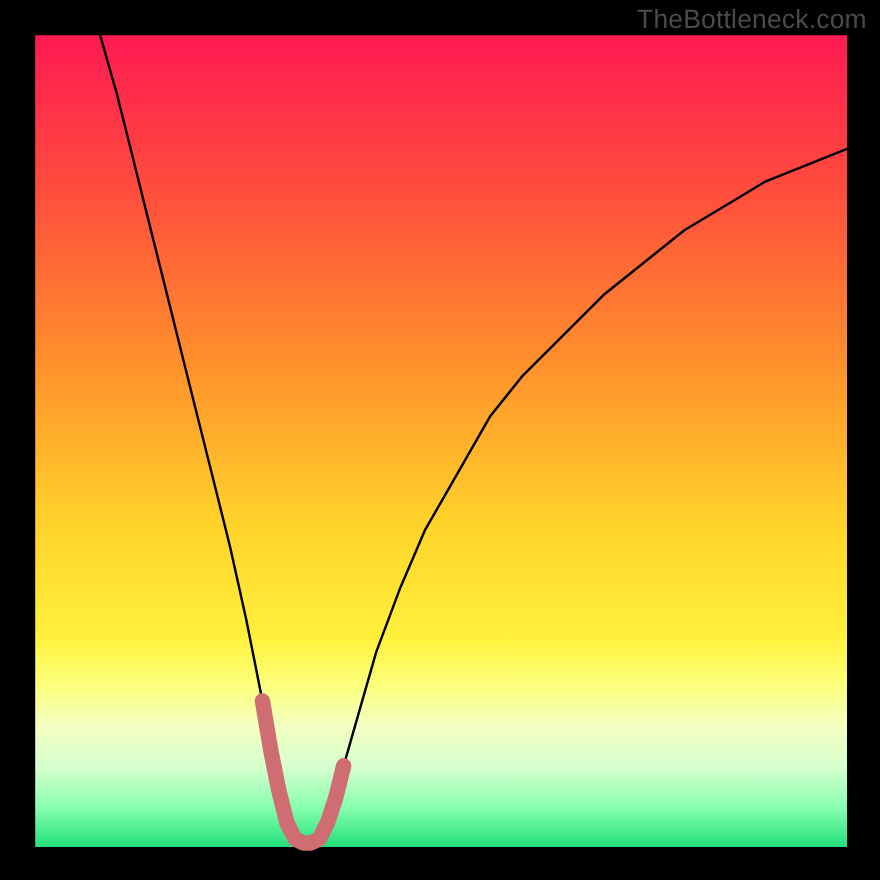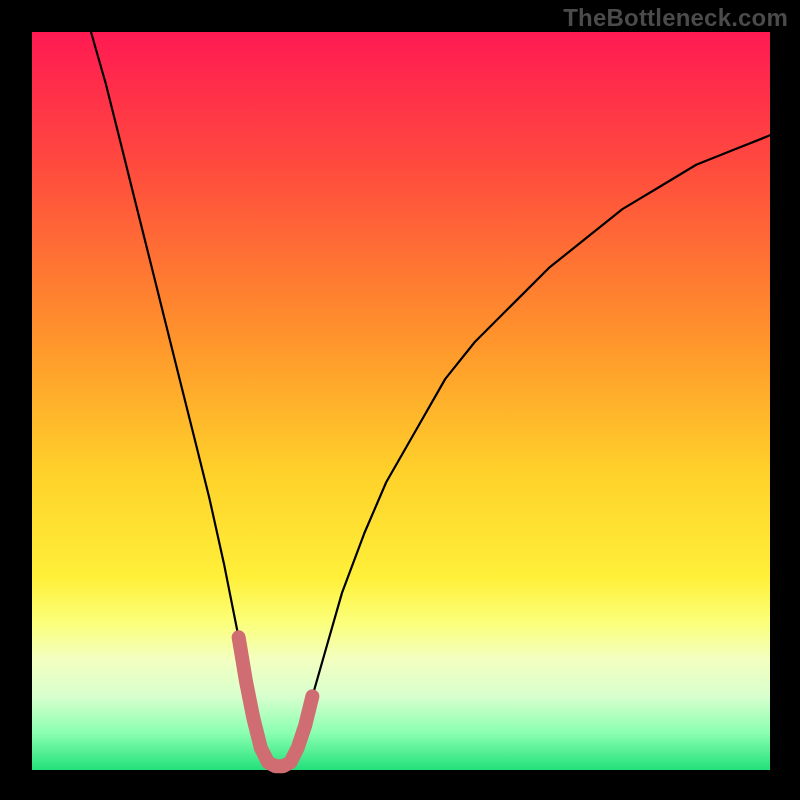--- a/index.html
+++ b/index.html
@@ -26,21 +26,21 @@
     width: 738px;
     height: 738px;
     
   }
   .watermark {
     position: absolute;
     top: 4px;
     right: 12px;
     color: #4b4b4b;
     font-size: 24px;
-    font-weight: 700;
+    font-weight: 400;
     letter-spacing: 0.2px;
     text-align: right;
   }
   svg.curve {
     position: absolute;
     top: 0;
     left: 0;
     width: 738px;
     height: 738px;
     overflow: visible;

